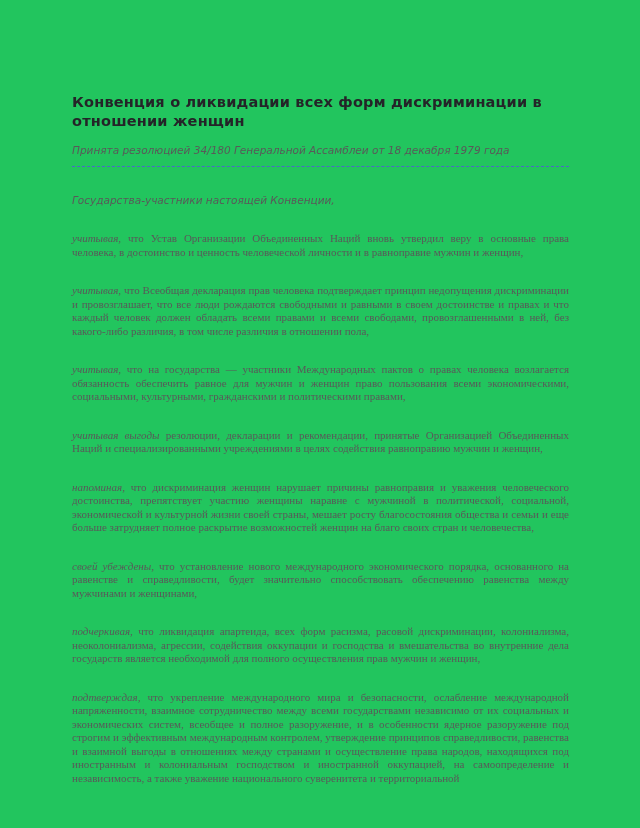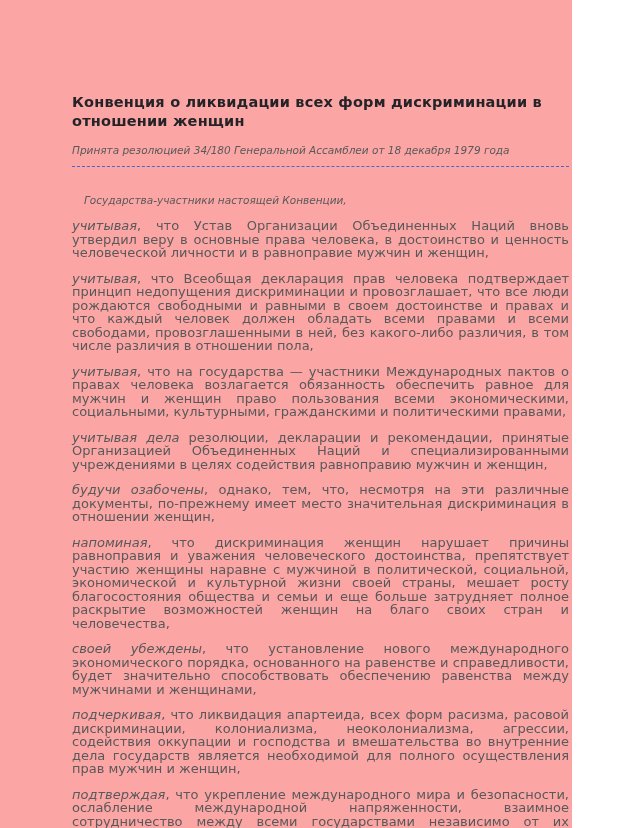--- a/index.html
+++ b/index.html
@@ -2,23 +2,23 @@
 <html lang="ru"><head>
 <meta charset="utf-8">
 <style>
   html, body {
     margin: 0;
     padding: 0;
     background: #ffffff;
   }
   .page {
     position: relative;
-    width: 572px;
+    width: 640px;
     height: 828px;
-    background: #fca5a5;
+    background: #22c55e;
     overflow: hidden;
     font-family: "DejaVu Sans", "Liberation Sans", sans-serif;
   }
   .content {
     position: absolute;
     top: 93px;
     left: 72px;
     width: 497px;
   }
   .doc-title {
@@ -36,32 +36,33 @@
     color: #595959;
     line-height: 14px;
   }
   .divider {
     margin-top: 9px;
     height: 0;
     border: 0;
     border-top: 1px dashed #4a68c8;
   }
   .intro {
-    margin: 26px 0 0 12px;
+    margin: 26px 0 0 0;
     font-style: italic;
     font-size: 10.5px;
     color: #595959;
     line-height: 14px;
   }
   .para {
-    margin: 12px 0 0 0;
-    font-size: 13px;
+    margin: 25px 0 0 0;
+    font-size: 11px;
     color: #595959;
     line-height: 13.5px;
     text-align: justify;
+    font-family: Liberation Serif, serif;
   }
   .para em {
     font-style: italic;
   }
 </style>
 </head>
 <body>
 
 <div class="page">
   <div class="content">
@@ -74,23 +75,22 @@
 
     <p class="intro">Государства-участники настоящей Конвенции,</p>
 
     <p class="para"><em>учитывая</em><span>, что Устав Организации Объединенных Наций вновь утвердил веру в основные права человека, в достоинство и ценность человеческой личности и в равноправие мужчин и женщин,</span></p>
 
     <p class="para"><em>учитывая</em><span>, что Всеобщая декларация прав человека подтверждает принцип недопущения дискриминации и провозглашает, что все люди рождаются свободными и равными в своем достоинстве и правах и что каждый человек должен обладать всеми правами и всеми свободами, провозглашенными в ней, без какого-либо различия, в том числе различия в отношении пола,</span></p>
 
     <p class="para"><em>учитывая</em><span>, что на государства — участники Международных пактов о правах человека возлагается обязанность обеспечить равное для мужчин и женщин право пользования всеми экономическими, социальными, культурными, гражданскими и политическими правами,</span></p>
 
 
-    <p class="para"><em>учитывая дела</em><span> резолюции, декларации и рекомендации, принятые Организацией Объединенных Наций и специализированными учреждениями в целях содействия равноправию мужчин и женщин,</span></p>
+    <p class="para"><em>учитывая выгоды</em><span> резолюции, декларации и рекомендации, принятые Организацией Объединенных Наций и специализированными учреждениями в целях содействия равноправию мужчин и женщин,</span></p>
 
-    <p class="para"><em>будучи озабочены</em><span>, однако, тем, что, несмотря на эти различные документы, по-прежнему имеет место значительная дискриминация в отношении женщин,</span></p>
 
     <p class="para"><em>напоминая</em><span>, что дискриминация женщин нарушает причины равноправия и уважения человеческого достоинства, препятствует участию женщины наравне с мужчиной в политической, социальной, экономической и культурной жизни своей страны, мешает росту благосостояния общества и семьи и еще больше затрудняет полное раскрытие возможностей женщин на благо своих стран и человечества,</span></p>
 
 
     <p class="para"><em>своей убеждены</em><span>, что установление нового международного экономического порядка, основанного на равенстве и справедливости, будет значительно способствовать обеспечению равенства между мужчинами и женщинами,</span></p>
 
     <p class="para"><em>подчеркивая</em><span>, что ликвидация апартеида, всех форм расизма, расовой дискриминации, колониализма, неоколониализма, агрессии, содействия оккупации и господства и вмешательства во внутренние дела государств является необходимой для полного осуществления прав мужчин и женщин,</span></p>
 
     <p class="para"><em>подтверждая</em><span>, что укрепление международного мира и безопасности, ослабление международной напряженности, взаимное сотрудничество между всеми государствами независимо от их социальных и экономических систем, всеобщее и полное разоружение, и в особенности ядерное разоружение под строгим и эффективным международным контролем, утверждение принципов справедливости, равенства и взаимной выгоды в отношениях между странами и осуществление права народов, находящихся под иностранным и колониальным господством и иностранной оккупацией, на самоопределение и независимость, а также уважение национального суверенитета и территориальной</span></p>
 

